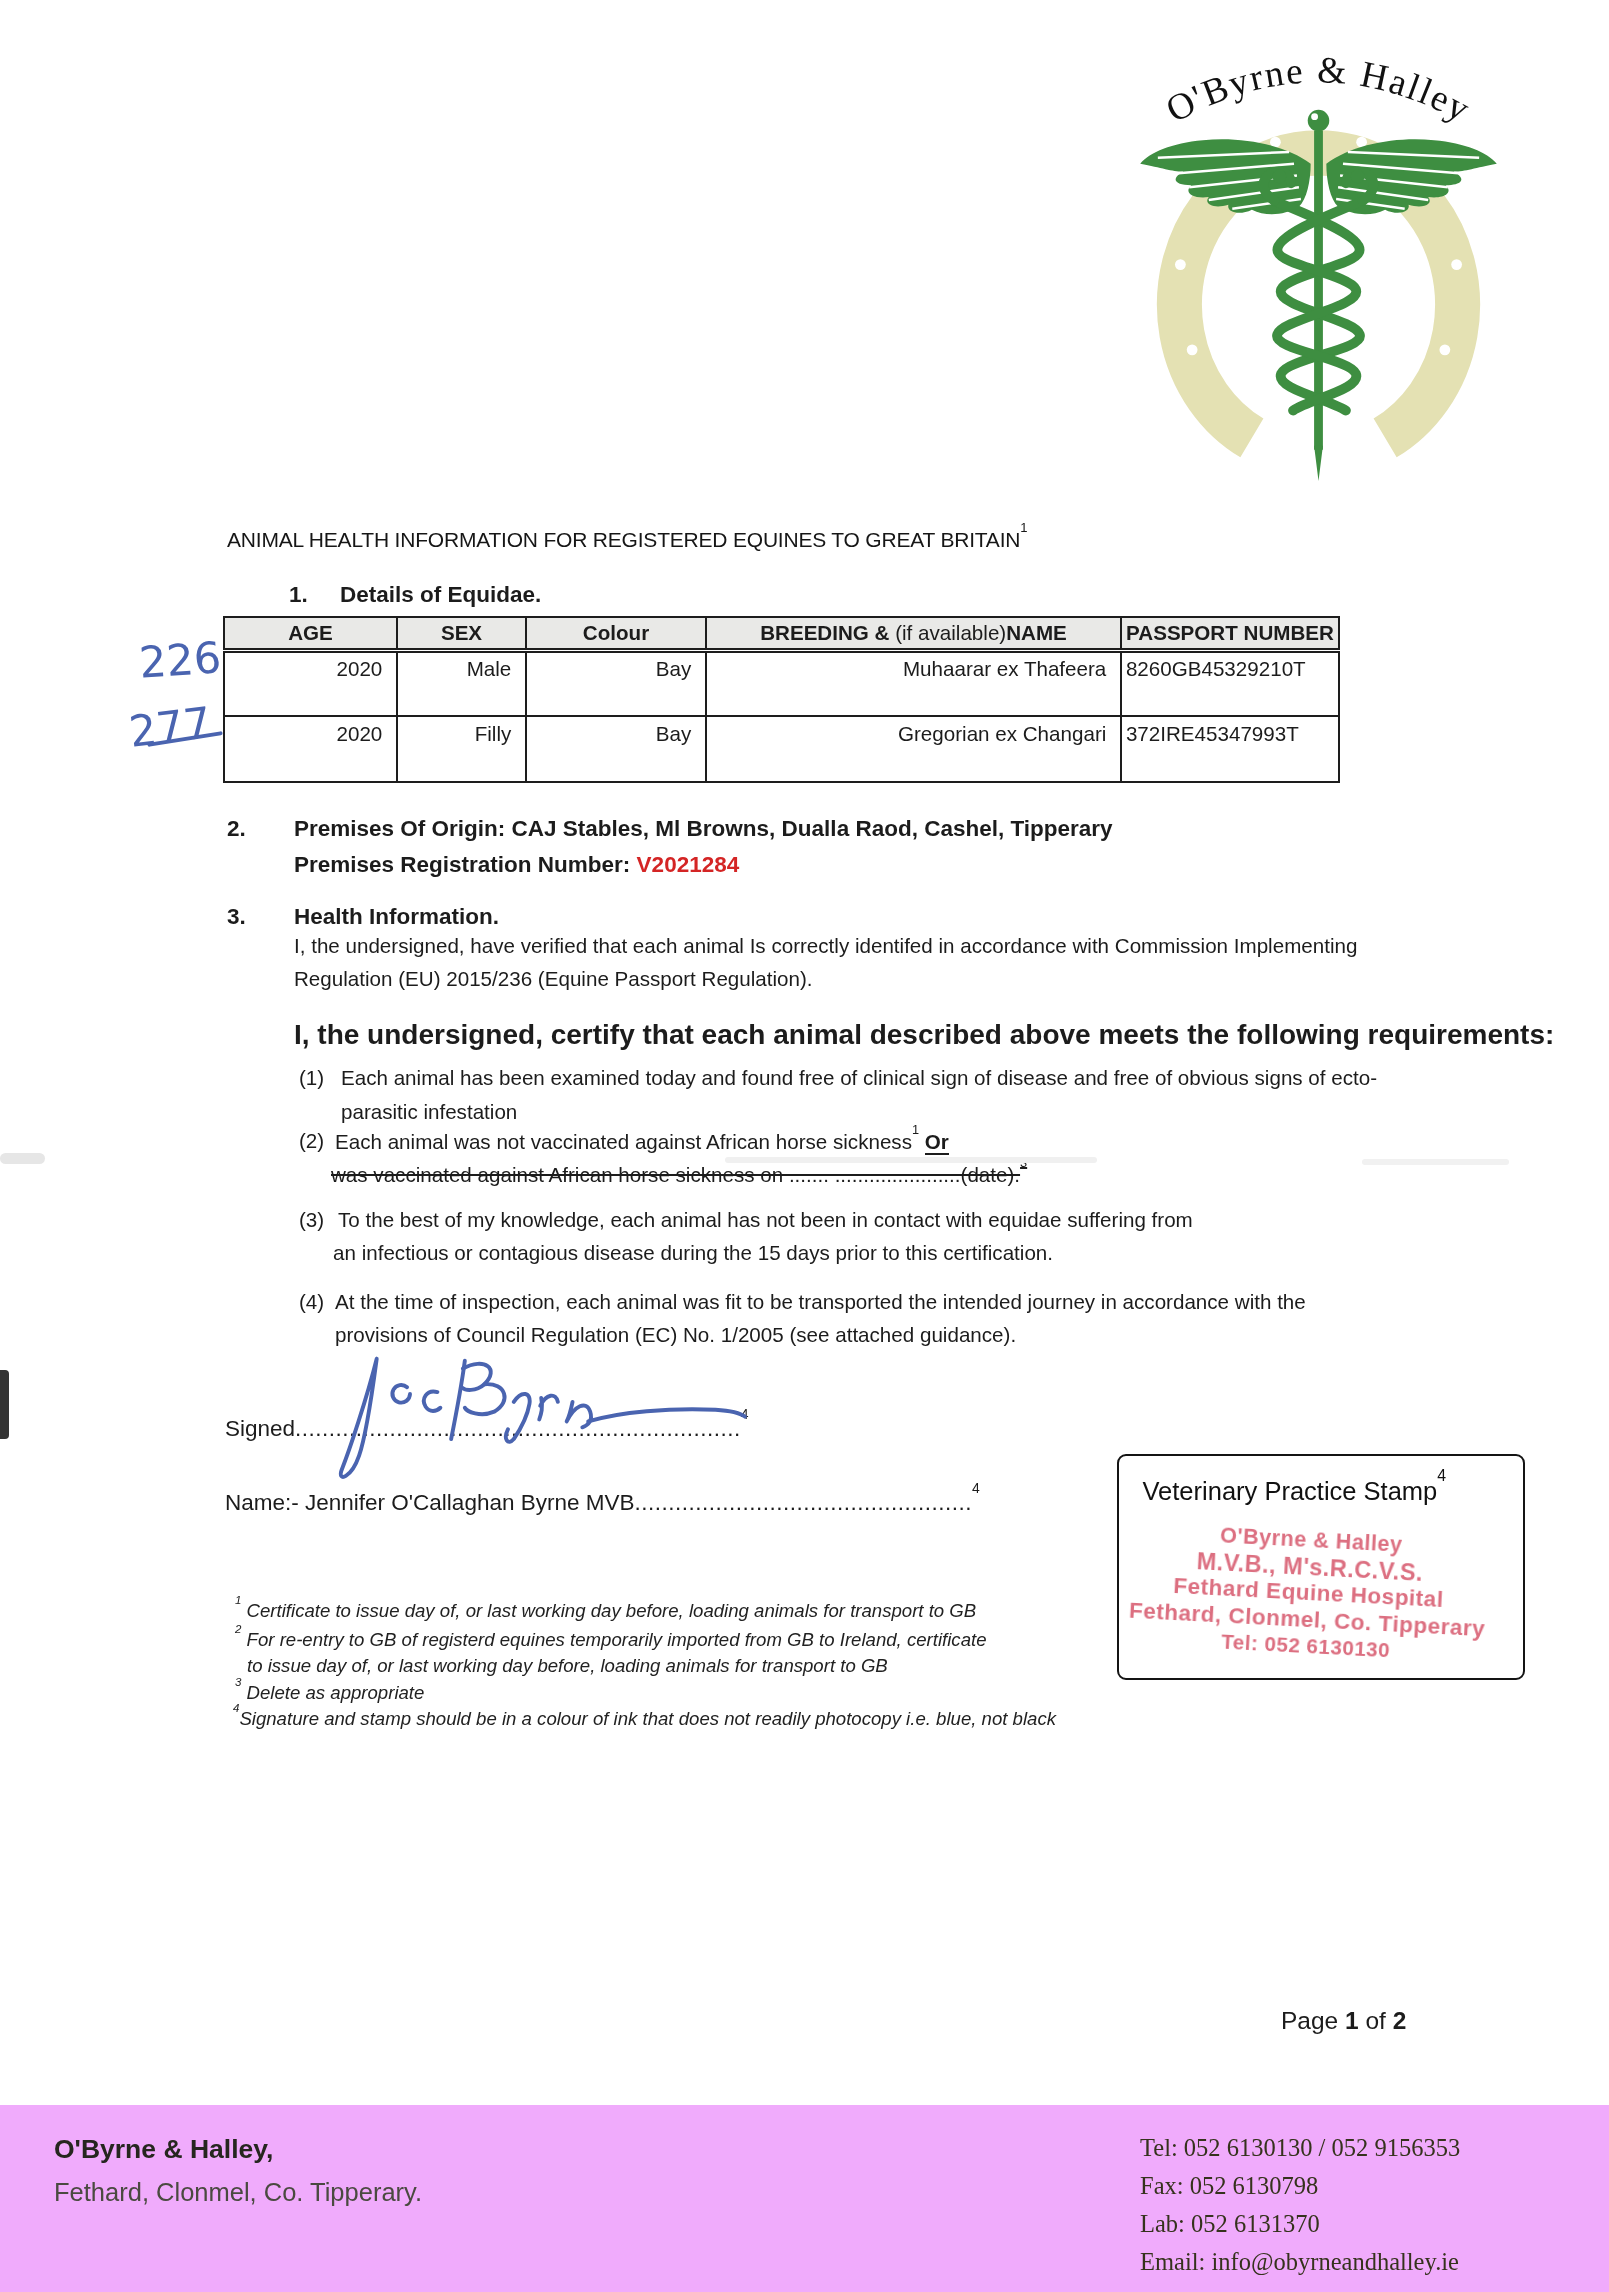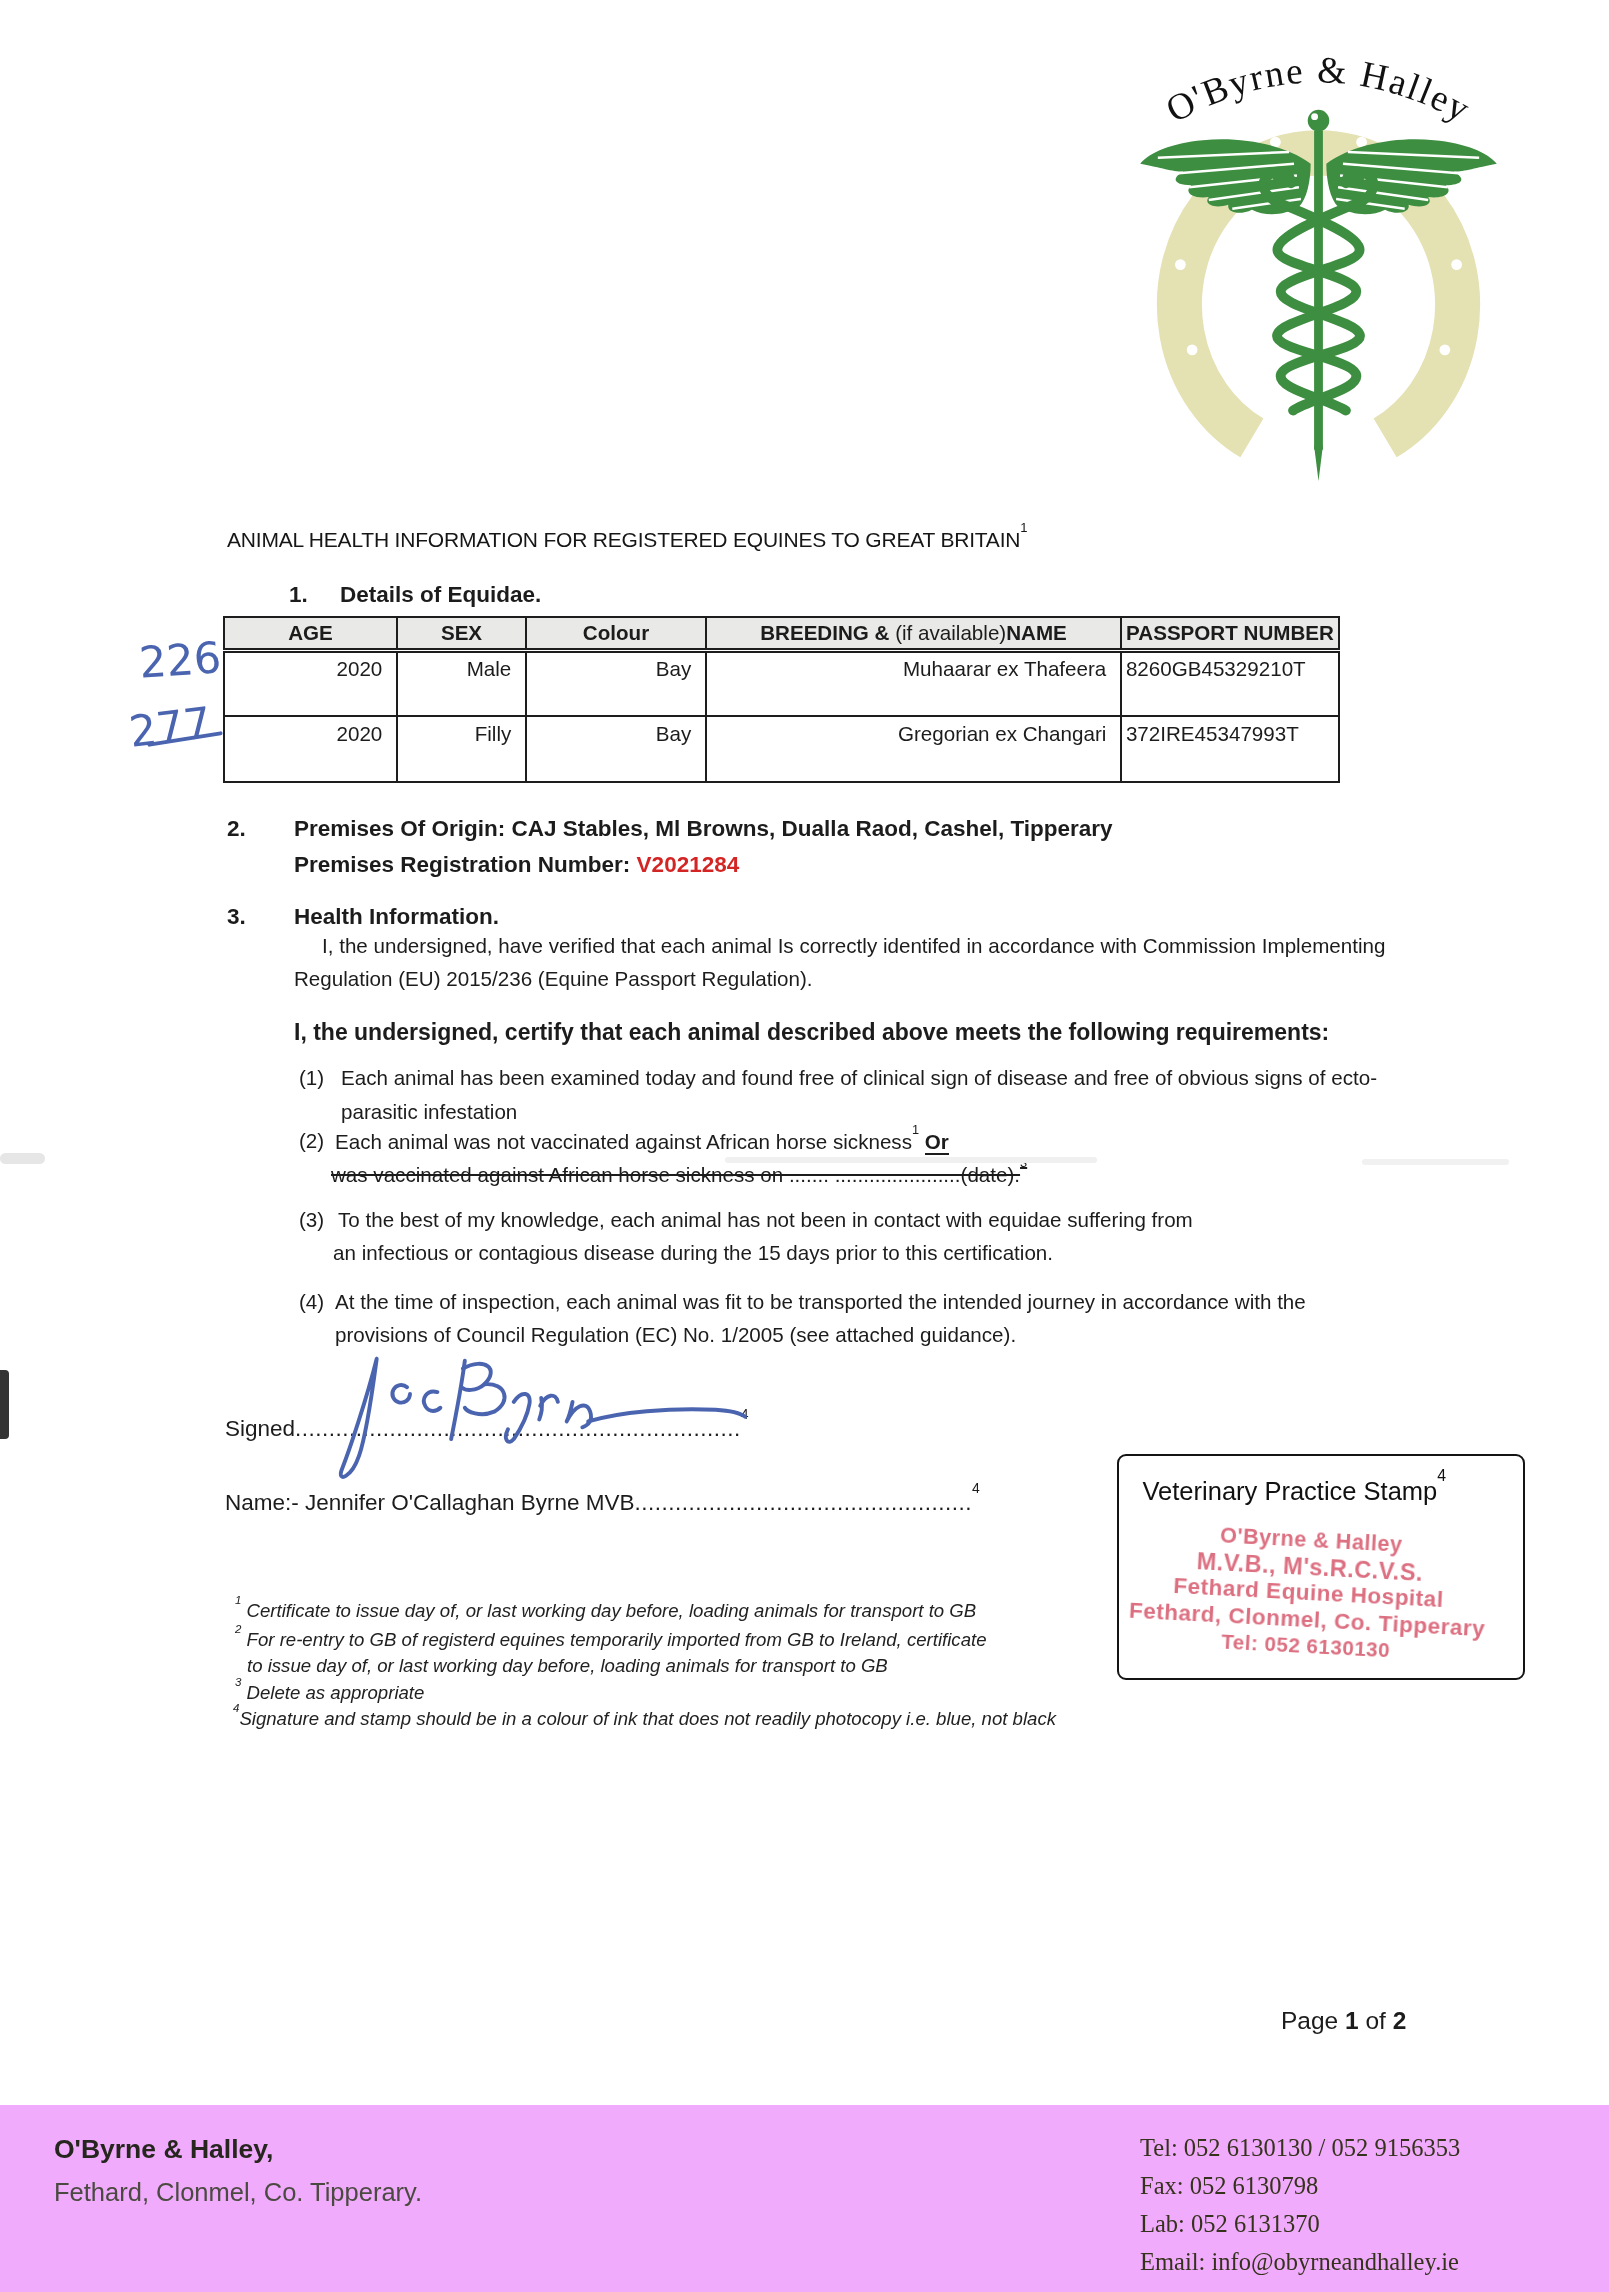--- a/index.html
+++ b/index.html
@@ -36,23 +36,23 @@
   
   .sec2-num { top:816px; left:227px; font-size:22.5px; font-weight:bold; }
   .sec2-l1 { top:816px; left:294px; font-size:22.5px; font-weight:bold; }
   .sec2-l2 { top:852px; left:294px; font-size:22.5px; font-weight:bold; }
   .reg-red { color:#d42525; }
 
   
   .sec3-num { top:904px; left:227px; font-size:22.5px; font-weight:bold; }
   .sec3-head { top:904px; left:294px; font-size:22.5px; font-weight:bold; }
   .body-t { font-size:20.6px; color:#1c1c1c; }
-  .intro1 { top:934px; left:294px;margin-left:28px; }
+  .intro1 { top:934px; left:294px; }
   .intro2 { top:967px; left:294px; }
-  .certify { top:1019px; left:294px; font-size:23px; font-weight:bold; }
+  .certify { top:1019px; left:294px; font-size:28px; font-weight:bold; }
 
   .itm-num { font-size:20.6px; }
   .i1n { top:1066px; left:299px; }
   .i1a { top:1066px; left:341px; }
   .i1b { top:1100px; left:341px; }
   .i2n { top:1129px; left:299px; }
   .i2a { top:1129px; left:335px; }
   .i2b { top:1162px; left:331px; text-decoration:line-through; }
   .or-word { font-weight:bold; border-bottom:2px solid #1c1c1c; }
   .i3n { top:1208px; left:299px; }

